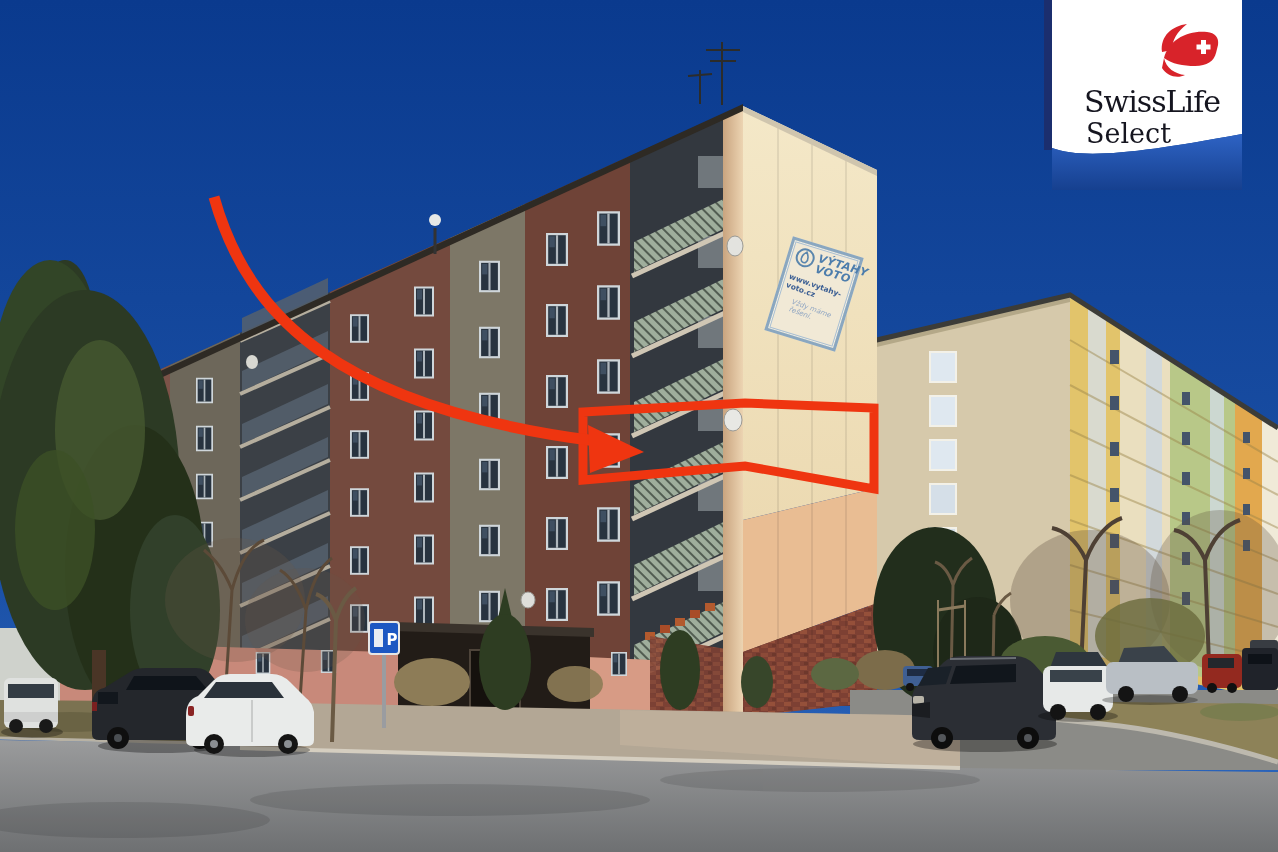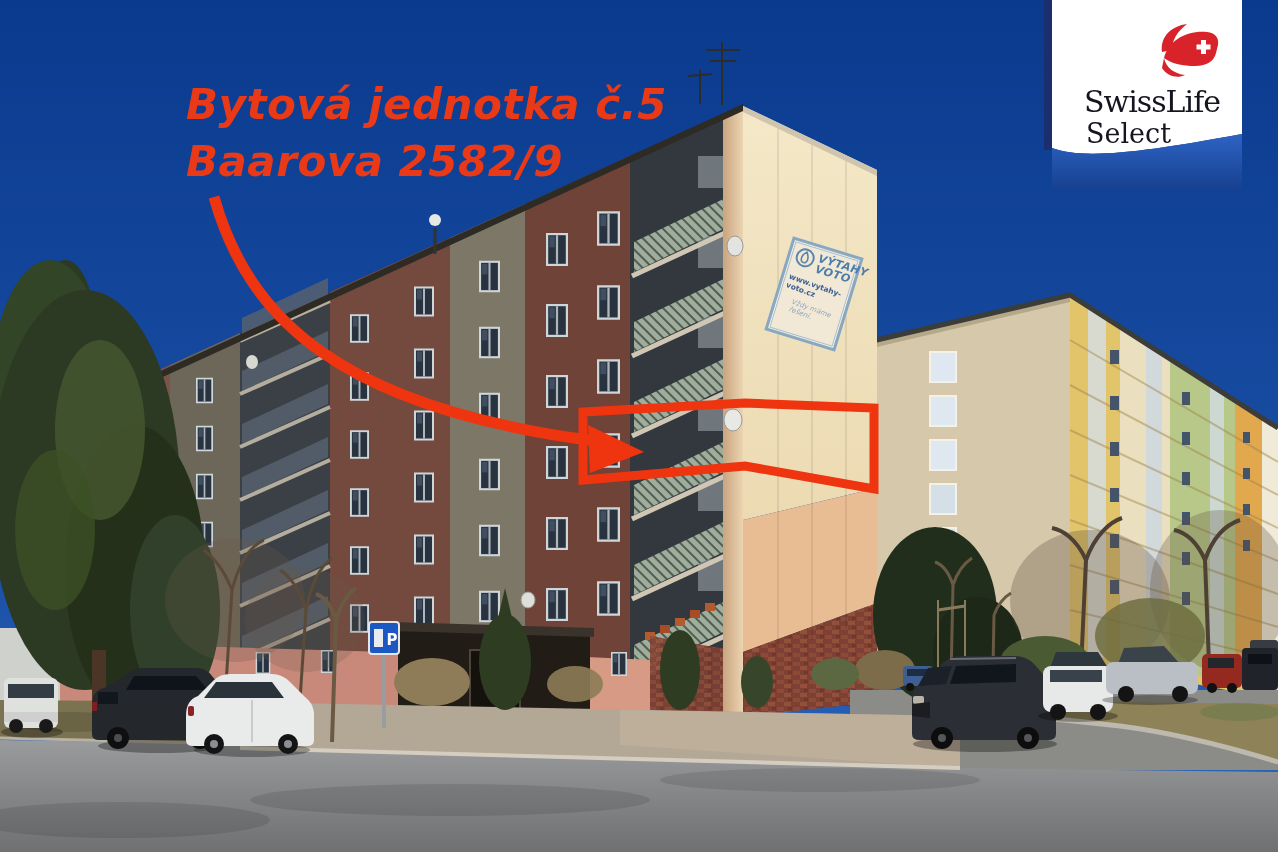--- a/index.html
+++ b/index.html
@@ -467,24 +467,20 @@
     <text x="392" y="645" font-size="15" font-weight="bold" fill="#ffffff" text-anchor="middle" font-family="DejaVu Sans, sans-serif">P</text>
   </g>
 
   <g>
     <polygon points="583,412 745,403 874,408 874,489 745,466 583,480" fill="none" stroke="#ef3510" stroke-width="9" stroke-linejoin="miter"></polygon>
     <path d="M214,197 C248,318 340,408 596,441" fill="none" stroke="#ef3510" stroke-width="11"></path>
     <polygon points="588,425 644,452 590,473" fill="#ef3510"></polygon>
   </g>
 </svg>
 
-<div class="annotation">
-  <div>Bytová jednotka č.5</div>
-  <div>Baarova 2582/9</div>
-</div>
 
 <div class="banner">
   <div class="row">
     <span>
       <svg width="20" height="20" viewBox="0 0 20 20">
             <circle cx="10" cy="10" r="8.5" fill="none" stroke="#5b86ad" stroke-width="2"></circle>
             <path d="M10,4 C13,8 14,11 12,14 C10,16 7,15 6.5,12 C6,9 8,6 10,4 Z" fill="none" stroke="#5b86ad" stroke-width="1.6"></path>
           </svg>
     </span>
     <span class="vname">

